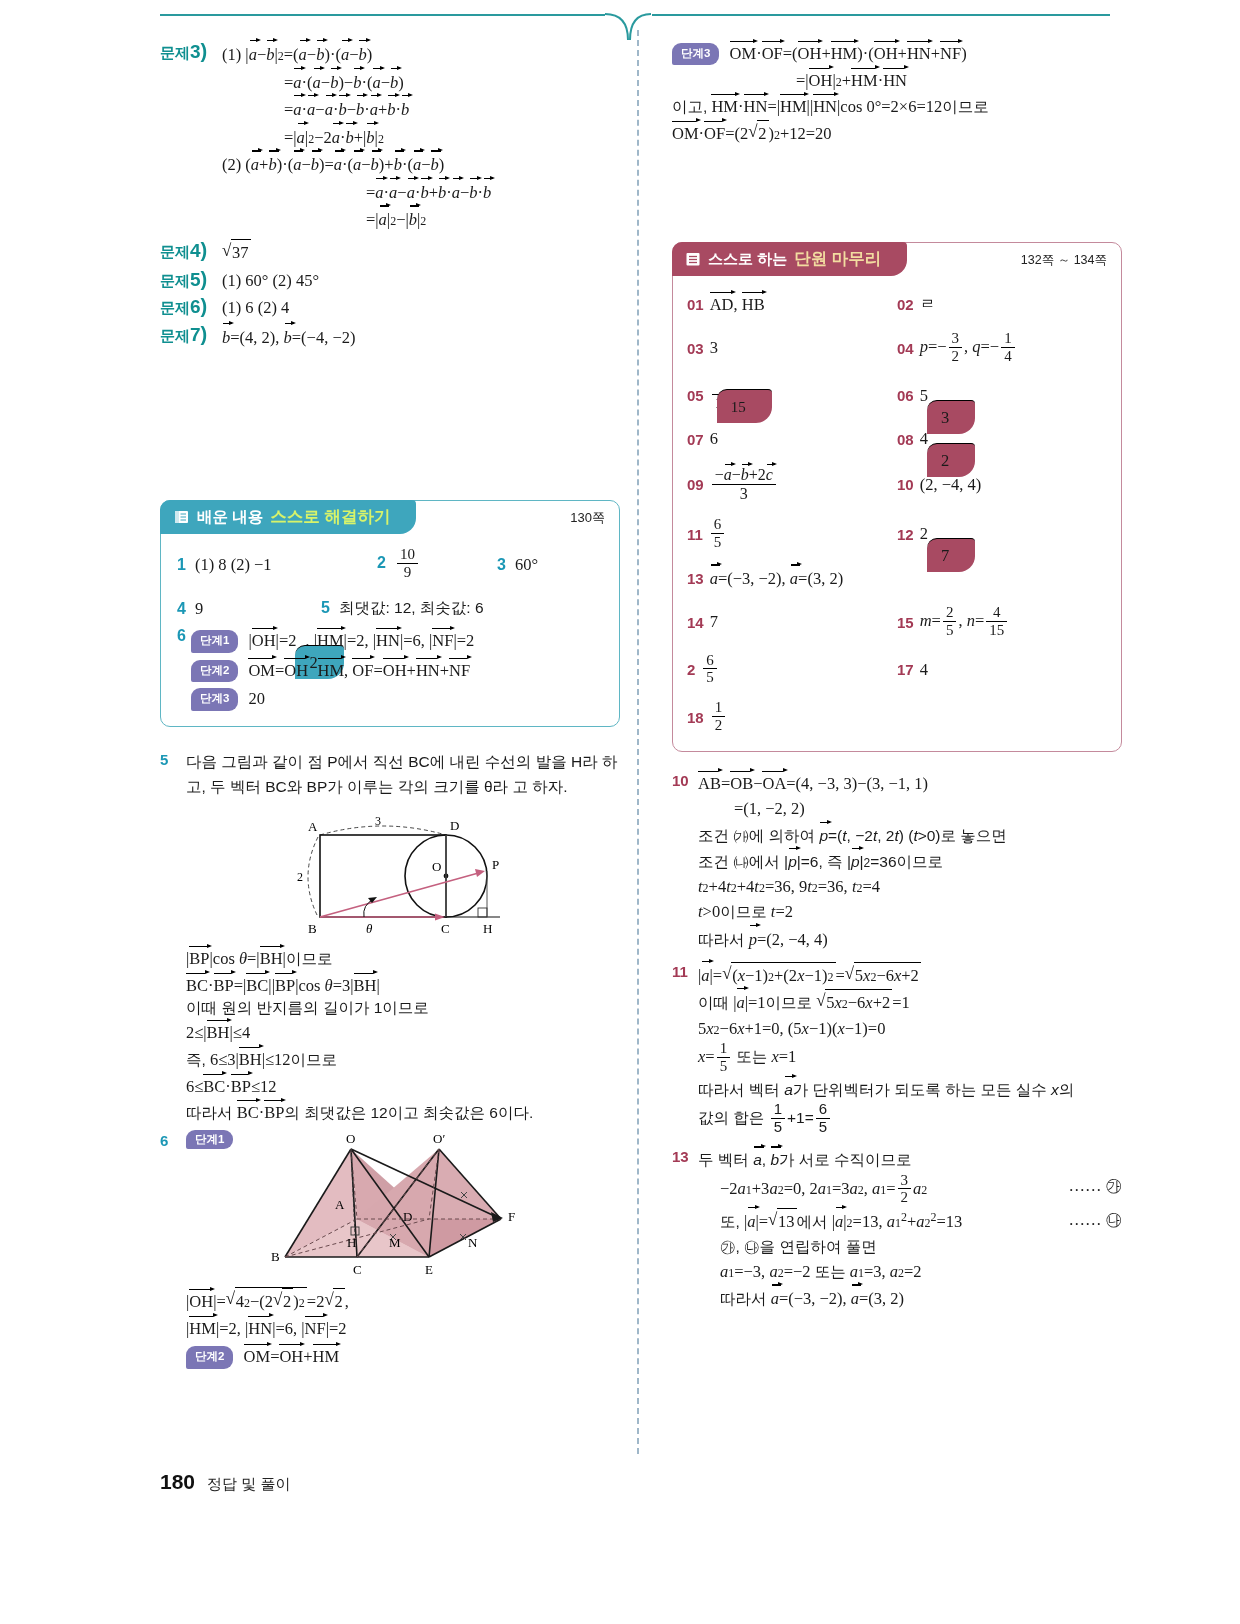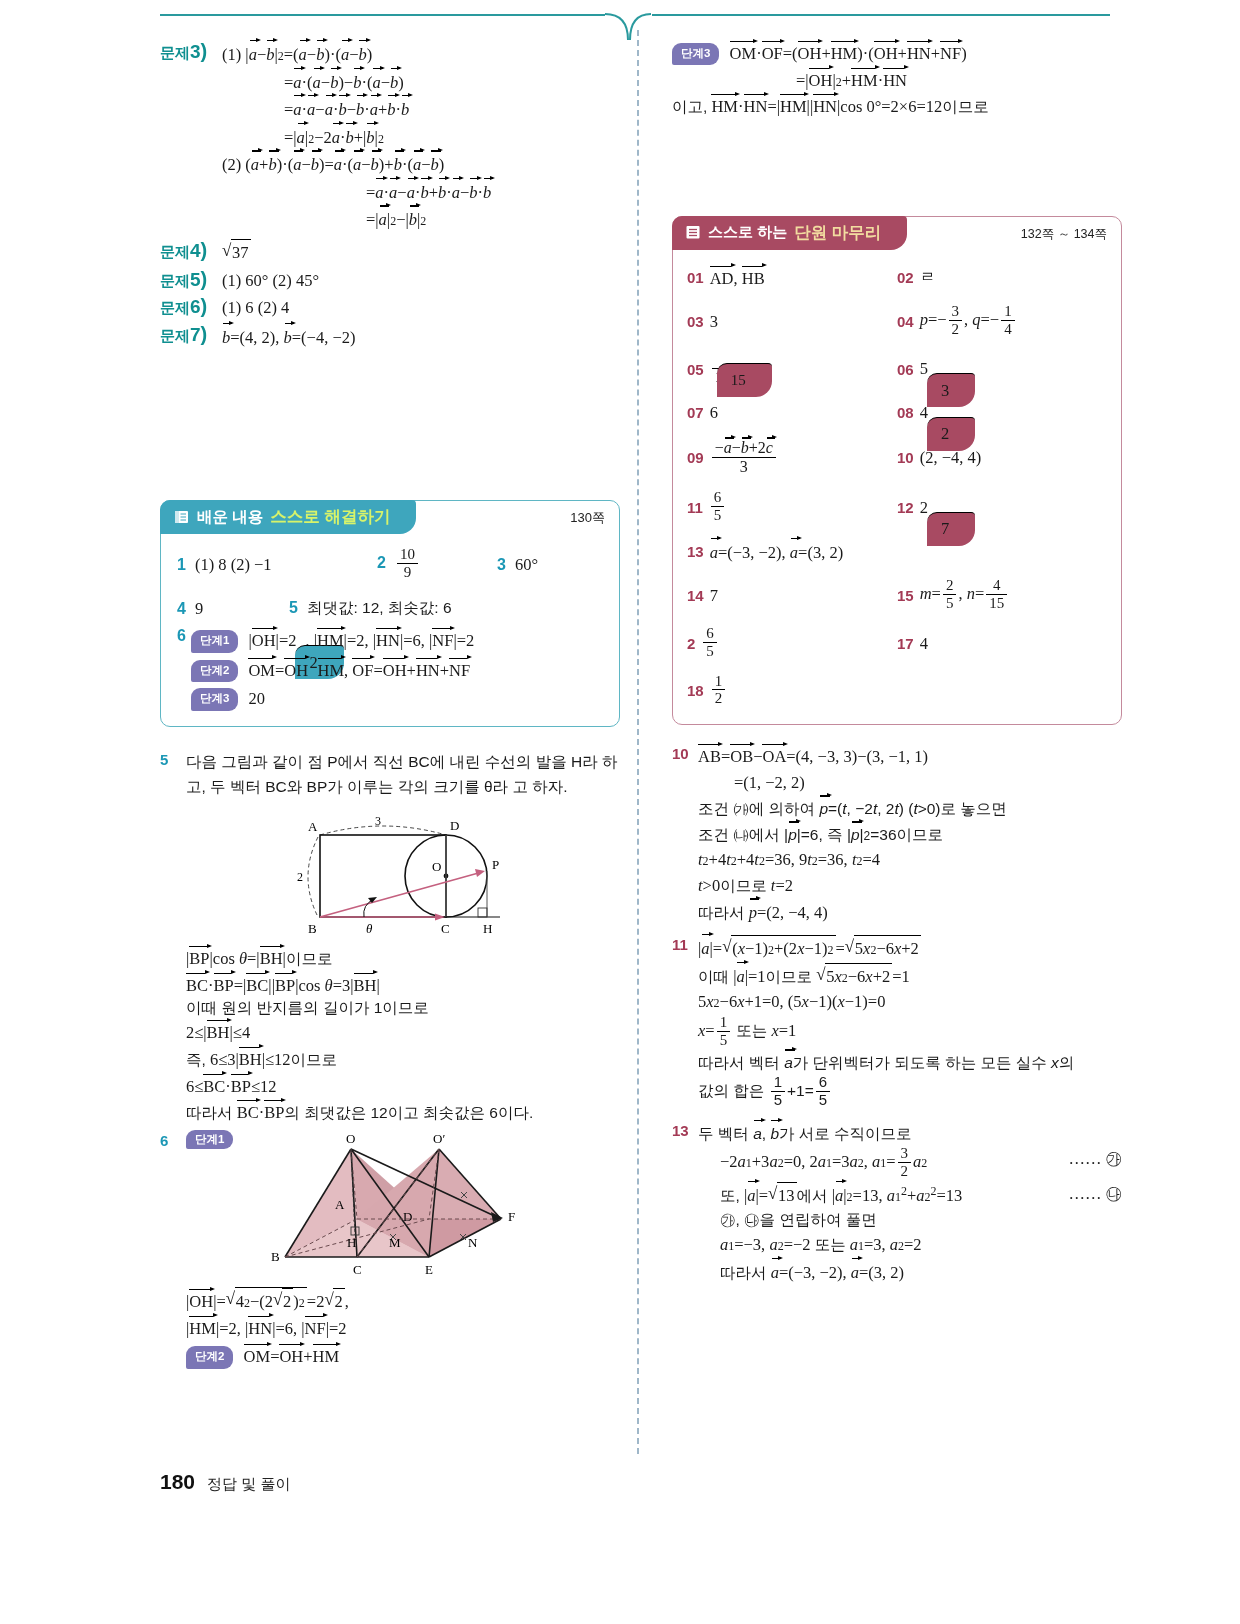--- a/index.html
+++ b/index.html
@@ -233,21 +233,21 @@
           <div style="width:120px">
             <span class="ansnum">2</span>
             <span class="frac"><span class="num">10</span><span class="den">9</span></span>
           </div>
           <div>
             <span class="ansnum">3</span>
             <span class="mrow" style="display:inline">60°</span>
           </div>
         </div>
 
-        <div style="display:flex; align-items:center; margin-bottom:6px;">
+        <div style="display:flex; align-items:center; margin-bottom:6px;gap:32px;">
           <div style="width:112px">
             <span class="ansnum">4</span>
             <span class="mrow" style="display:inline">9</span>
           </div>
           <div>
             <span class="ansnum">5</span>
             <span class="ko">최댓값: 12, 최솟값: 6</span>
           </div>
         </div>
 
@@ -417,20 +417,23 @@
       <div class="mrow">
         <span class="pill">단계3</span>
         <span class="vec">OM</span>·<span class="vec">OF</span>=(<span class="vec">OH</span>+<span class="vec">HM</span>)·(<span class="vec">OH</span>+<span class="vec">HN</span>+<span class="vec">NF</span>)
       </div>
       <div class="mrow" style="padding-left:124px">
         =|<span class="vec">OH</span>|<span class="sm">2</span>+<span class="vec">HM</span>·<span class="vec">HN</span>
       </div>
       <div class="mrow">
         <span class="ko">이고,</span> <span class="vec">HM</span>·<span class="vec">HN</span>=|<span class="vec">HM</span>||<span class="vec">HN</span>|cos 0°=2×6=12<span class="ko">이므로</span>
       </div>
+      <div class="mrow">
+        <span class="vec">OM</span>·<span class="vec">OF</span>=(2<span class="rad"><span class="bar">2</span></span>)<span class="sm">2</span>+12=20
+      </div>
     </div>
 
     <div class="redbox" style="margin-top:96px">
       <div class="bar">
         <svg width="15" height="15" viewBox="0 0 15 15">
           <rect x="0.5" y="1" width="13" height="12.5" fill="#ffffff" rx="1"></rect>
           <line x1="3" y1="4.5" x2="11" y2="4.5" stroke="#a84a62" stroke-width="1.3"></line>
           <line x1="3" y1="7.5" x2="11" y2="7.5" stroke="#a84a62" stroke-width="1.3"></line>
           <line x1="3" y1="10.5" x2="11" y2="10.5" stroke="#a84a62" stroke-width="1.3"></line>
         </svg>

